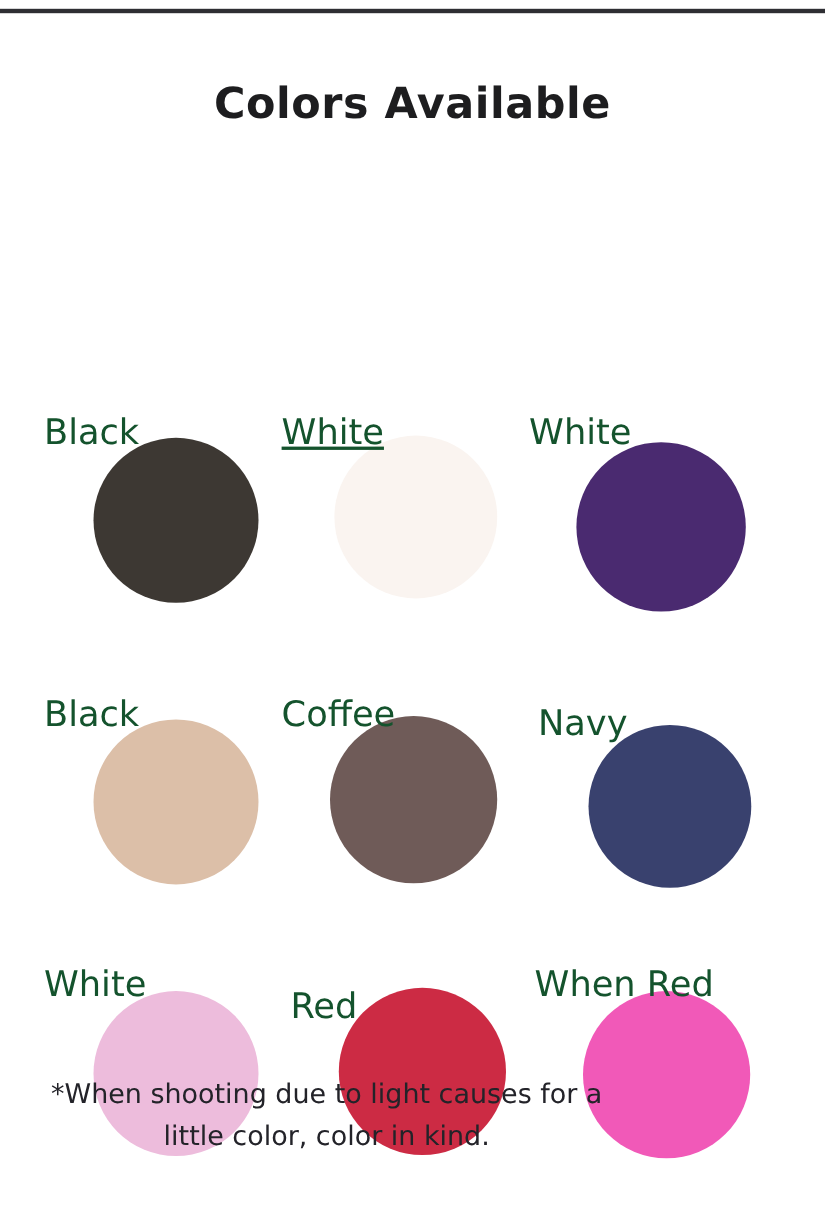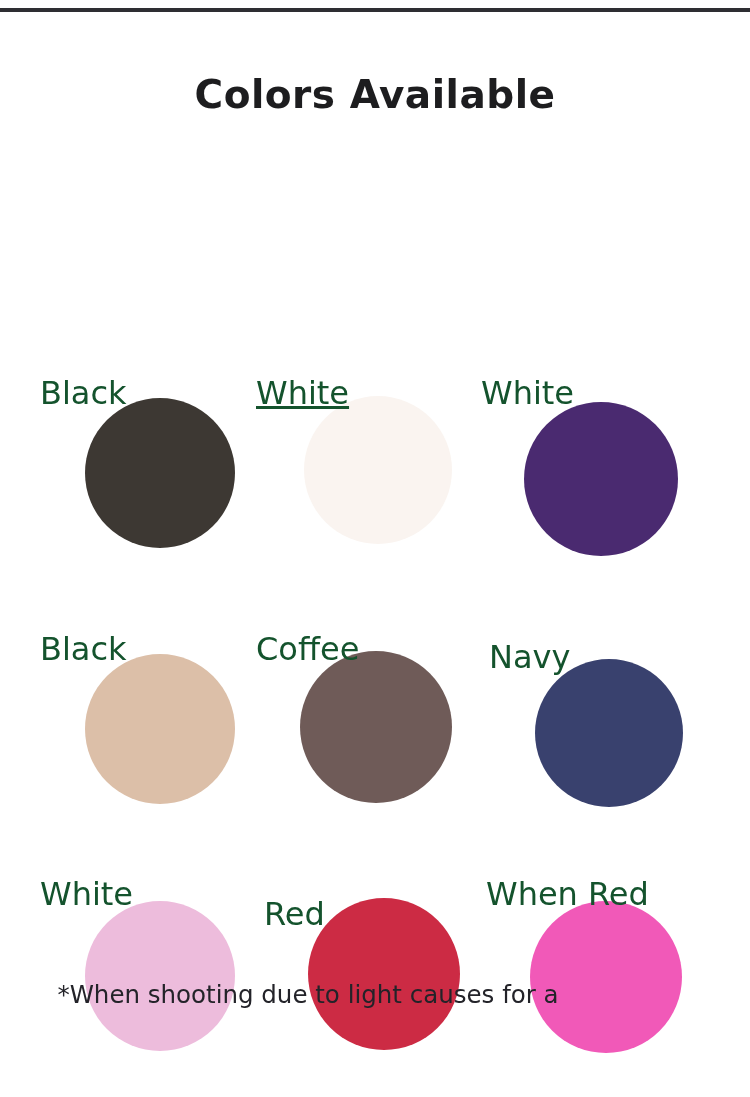--- a/index.html
+++ b/index.html
@@ -76,21 +76,20 @@
   .footnote {
     position: absolute;
     top: 976px;
     left: 0;
     width: 594px;
     text-align: center;
     font-size: 24.5px;
     line-height: 38px;
     color: #232329;
     font-family: "DejaVu Sans", "Liberation Sans", sans-serif;
-    padding-left: 11px;
   }
   .footnote .fn-line {
     display: block;
   }
 </style>
 </head>
 <body>
 
 <div class="page">
 
@@ -132,15 +131,16 @@
         <span class="swatch-label" style="left: 264px; top: 699px;">Red</span>
       </div>
       <div class="swatch" style="left: 0px; top: 0px;">
         <span class="swatch-dot" style="position: absolute; left: 530px; top: 705px; width: 152px; height: 152px; background: rgb(241, 89, 184);"></span>
         <span class="swatch-label" style="left: 486px; top: 679px;">When Red</span>
       </div>
     </div>
 
   <div class="footnote">
     <span class="fn-line">*When shooting due to light causes for a</span>
+    <span class="fn-line">little color, color in kind.</span>
   </div>
 
 </div>
 
 </body></html>

